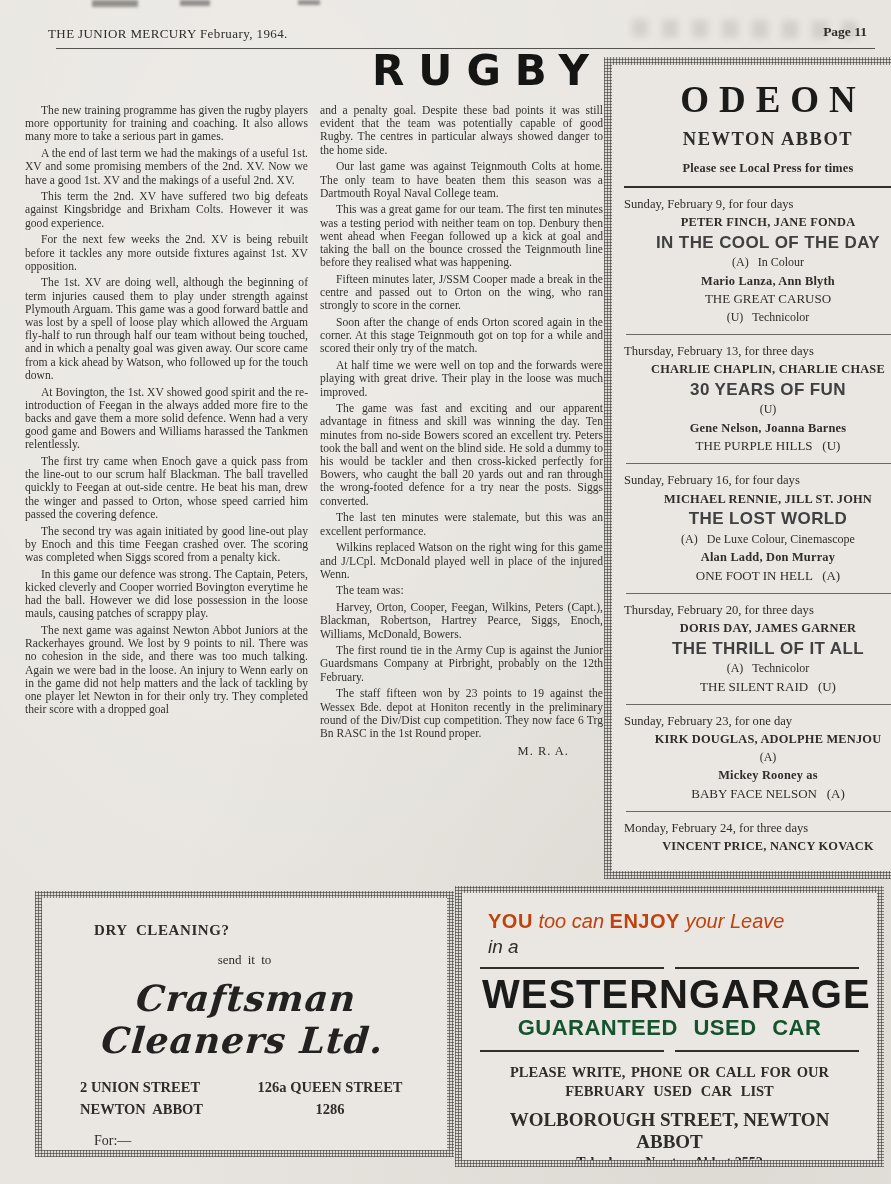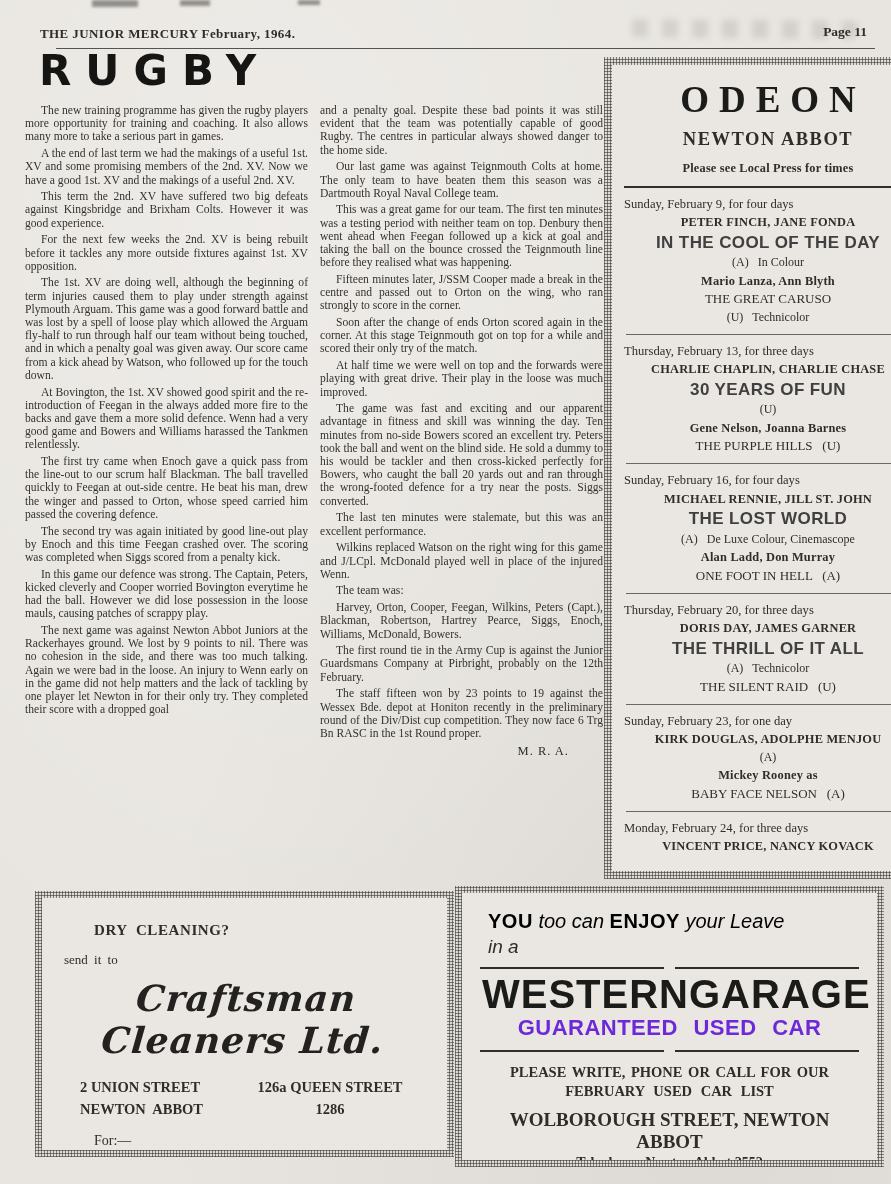--- a/index.html
+++ b/index.html
@@ -1,26 +1,26 @@
 <!DOCTYPE html>
 <html><head>
 <meta charset="utf-8">
 <style>
   html,body{margin:0;padding:0;background:#b9b6b0;}
   .page{position:relative;width:891px;height:1184px;background:#e8e5e0;overflow:hidden;
         font-family:"Liberation Serif",serif;color:#2e2d2a;
         background-image:radial-gradient(ellipse at 30% 20%, rgba(255,255,255,.25), transparent 60%),
                          radial-gradient(ellipse at 80% 90%, rgba(120,115,105,.10), transparent 55%);}
   
-  .masthead{position:absolute;left:40px;top:26px;font-size:13px;font-weight:bold;letter-spacing:.4px;}
+  .masthead{position:absolute;left:48px;top:26px;font-size:13px;font-weight:normal;letter-spacing:.4px;}
   .page-number{position:absolute;right:24px;top:24px;font-size:13.5px;font-weight:bold;}
   .header-rule{position:absolute;left:56px;right:16px;top:48px;border-top:1.4px solid #55534f;}
   
   .article{position:absolute;left:25px;top:50px;width:578px;}
-  .headline{margin:0 0 12px;text-align:left;font-family:"DejaVu Sans",sans-serif;font-weight:bold;
+  .headline{margin:0 0 12px;text-align:right;font-family:"DejaVu Sans",sans-serif;font-weight:bold;
             font-size:42px;line-height:1;letter-spacing:14px;padding-left:14px;color:#151513;}
   .cols{display:flex;gap:12px;}
   .colwrap{width:283px;}
   .col{font-size:11.6px;line-height:1.14;text-align:justify;color:#33322e;}
   .col p{margin:0 0 3.5px;text-indent:16px;}
   .col p.cont{text-indent:0;}
   .byline{text-align:right;padding-right:34px;font-size:12.5px;margin-top:1px;letter-spacing:1px;}
   
   .hatch{background-color:#dedbd5;
          background-image:repeating-linear-gradient(0deg,rgba(45,44,42,.55) 0 1px,transparent 1px 3px),
@@ -37,42 +37,42 @@
   .prog-date{text-align:left;font-size:12.6px;margin:9px 0 3px 2px;}
   .ln-stars{font-weight:bold;font-size:12.4px;margin:3.5px 0 0;letter-spacing:.2px;}
   .ln-big{font-family:"Liberation Sans",sans-serif;font-weight:bold;font-size:17px;letter-spacing:.4px;margin:2.5px 0 0;color:#404040;}
   .ln-cert{font-size:12px;margin:2.5px 0 0;white-space:pre-wrap;}
   .ln-serif{font-weight:normal;font-size:13px;margin:2.5px 0 0;white-space:pre-wrap;}
   .sep{border-top:1px solid #6a6863;margin:9px 4px 0;}
   
   .cleaners-wrap{position:absolute;left:35px;top:891px;width:419px;height:266px;padding:7px;}
   .cleaners-inner{padding:12px 22px 0;}
   .dry{font-size:15px;font-weight:bold;margin:12px 0 0 30px;white-space:pre-wrap;letter-spacing:.6px;}
-  .send{font-size:13px;margin-top:13px;word-spacing:3px;}
+  .send{font-size:13px;text-align:center;margin-top:13px;word-spacing:3px;}
   .script-name{font-family:"DejaVu Serif",serif;font-style:italic;font-weight:bold;font-size:36px;
                text-align:center;margin-top:9px;transform:skewX(-5deg);letter-spacing:1px;color:#232220;}
   .addr{display:flex;font-weight:bold;font-size:14.5px;padding:0 16px;}
   .addr.first{margin-top:18px;}
   .addr.second{margin-top:5px;}
   .a-left{width:52%;white-space:pre-wrap;}
   .a-right{width:48%;text-align:center;white-space:pre-wrap;}
   .for-line{font-size:14px;margin:15px 0 0 30px;}
   
   .garage-wrap{position:absolute;left:455px;top:886px;width:429px;height:281px;padding:7px;}
   .garage-inner{padding:10px 18px 0;}
-  .tagline{font-family:"Liberation Sans",sans-serif;font-size:20px;margin:7px 0 0 8px;color:#000000;}
+  .tagline{font-family:"Liberation Sans",sans-serif;font-size:20px;margin:7px 0 0 8px;color:#c2410c;}
   .tag-b{font-weight:bold;letter-spacing:.5px;}
   .tag-i{font-style:italic;}
   .tagline2{font-family:"Liberation Sans",sans-serif;font-style:italic;font-size:19px;margin:3px 0 0 8px;}
   .g-rule{display:flex;justify-content:space-between;margin:9px 0 0;}
   .g-rule span{border-top:2px solid #2f2e2b;width:48.5%;}
   .g-name{display:flex;justify-content:space-between;font-family:"Liberation Sans",sans-serif;font-weight:bold;
           font-size:40px;line-height:1.05;letter-spacing:1px;padding:4px 2px 0;color:#1b1b19;}
   .g-sub{text-align:center;font-family:"Liberation Sans",sans-serif;font-weight:bold;font-size:22px;
-         word-spacing:9px;letter-spacing:.5px;margin-top:0;color:#6d28d9;}
+         word-spacing:9px;letter-spacing:.5px;margin-top:0;color:#14532d;}
   .g-l1{text-align:center;font-size:14.5px;font-weight:bold;margin-top:12px;word-spacing:2px;}
   .g-l2{text-align:center;font-size:14.5px;font-weight:bold;margin-top:2px;word-spacing:5px;}
   .g-l3{text-align:center;font-size:19px;font-weight:bold;margin-top:9px;}
   .g-l4{text-align:center;font-size:14px;font-weight:bold;margin-top:2px;}
   
   .smudge{position:absolute;filter:blur(3px);opacity:.13;transform:scaleX(-1) rotate(-.5deg);
           background:repeating-linear-gradient(90deg,#4a4842 0 16px,transparent 16px 30px);border-radius:6px;pointer-events:none;}
   .smudge.s1{left:618px;top:20px;width:240px;height:18px;}
   .smudge.s2{left:90px;top:935px;width:300px;height:22px;opacity:.09;}
   .smudge.s3{left:520px;top:1000px;width:260px;height:60px;opacity:.07;filter:blur(6px);}

